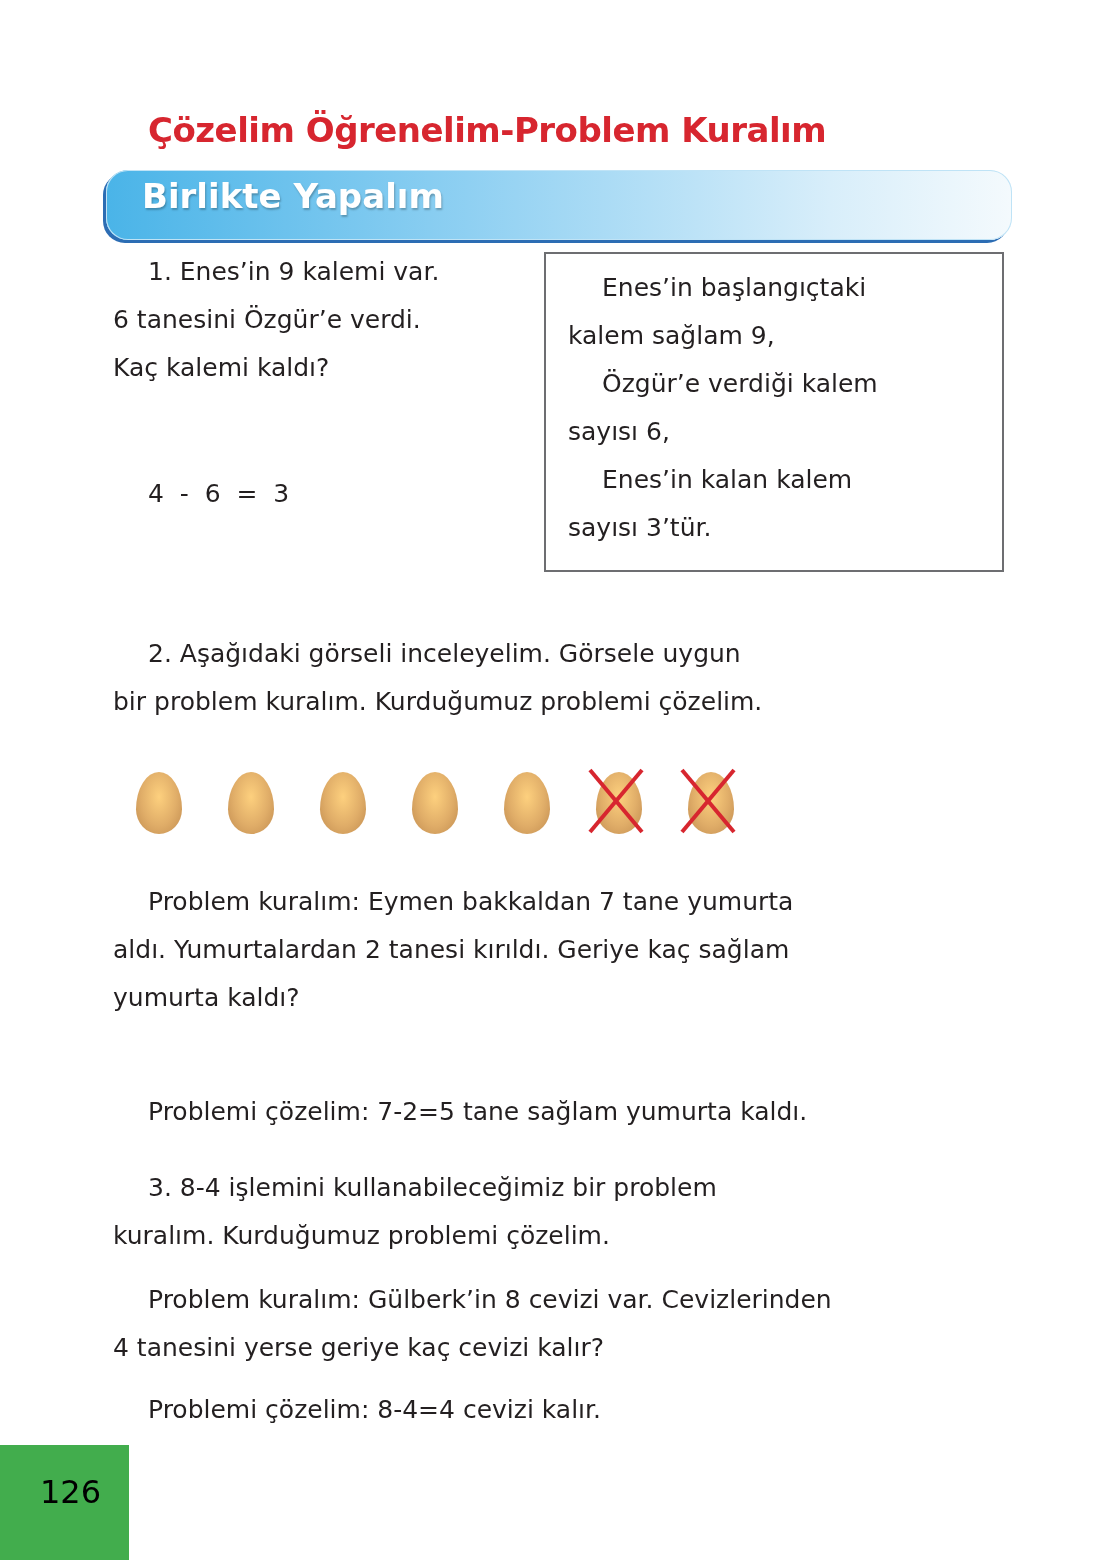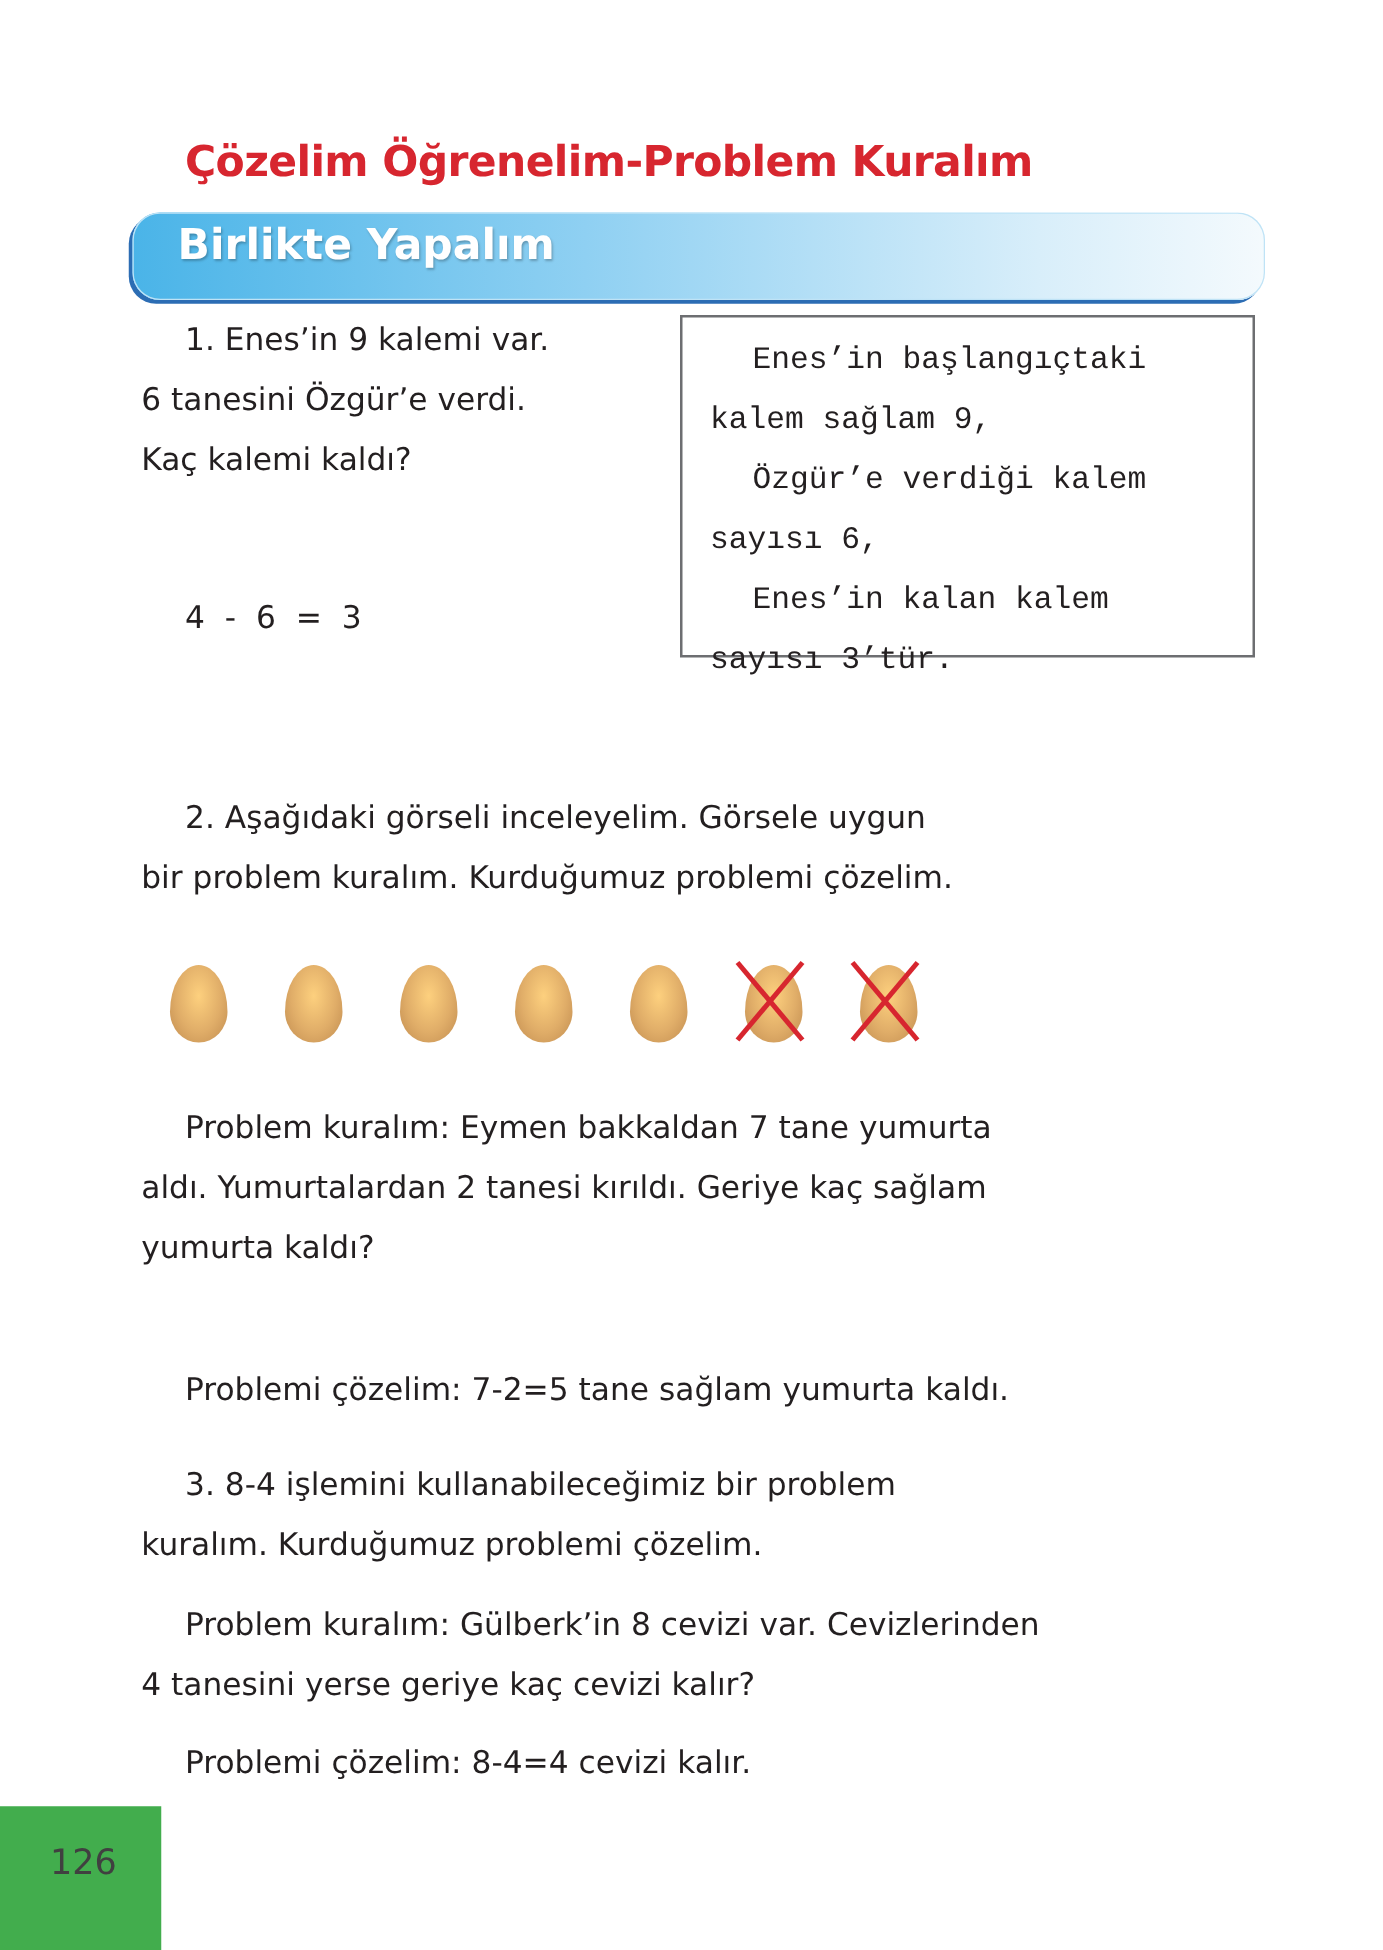--- a/index.html
+++ b/index.html
@@ -16,36 +16,36 @@
     left: 106px; top: 170px; width: 906px; height: 70px; border-radius: 22px;
     background: linear-gradient(90deg, #4ab4e8 0%, #8fd0f2 40%, #d8eefa 80%, #f4fafd 100%);
     box-shadow: -3px 3px 0 #2c6db4, 0 0 0 1px #bfe3f6 inset;
   }
   .banner span {
     position: absolute; left: 36px; top: 6px; font-size: 34px; font-weight: bold;
     color: #ffffff; text-shadow: 1px 2px 2px rgba(0,0,0,0.25);
   }
   .txt { font-size: 25px; line-height: 48px; white-space: nowrap; }
   .box {
-    left: 544px; top: 252px; width: 460px; height: 274px;
-    border: 2px solid #6d6e71; box-sizing: border-box; font-family: Liberation Mono, monospace;
+    left: 544px; top: 252px; width: 460px; height: 320px;
+    border: 2px solid #6d6e71; box-sizing: border-box;
   }
   .box .txt { position: absolute; left: 22px; }
   .eggs { left: 130px; top: 772px; width: 640px; height: 70px; }
   .egg {
     position: absolute; top: 0; width: 46px; height: 62px;
     border-radius: 50% 50% 50% 50% / 60% 60% 40% 40%;
     background: radial-gradient(ellipse at 50% 40%, #fdd07e 0%, #e0ad68 55%, #c08b4f 100%);
   }
   .cross { position: absolute; top: -6px; width: 60px; height: 70px; }
   .pagenum {
     left: 0; top: 1445px; width: 129px; height: 115px; background: #42ad4d;
   }
   .pagenum span {
-    position: absolute; left: 40px; top: 28px; font-size: 28px; color: #404040;
+    position: absolute; left: 40px; top: 28px; font-size: 32px; color: #000000;
   }
 </style>
 </head>
 <body>
 
 <div class="abs title">Çözelim Öğrenelim-Problem Kuralım</div>
 <div class="abs banner">
   <span>Birlikte Yapalım</span>
 </div>
 

